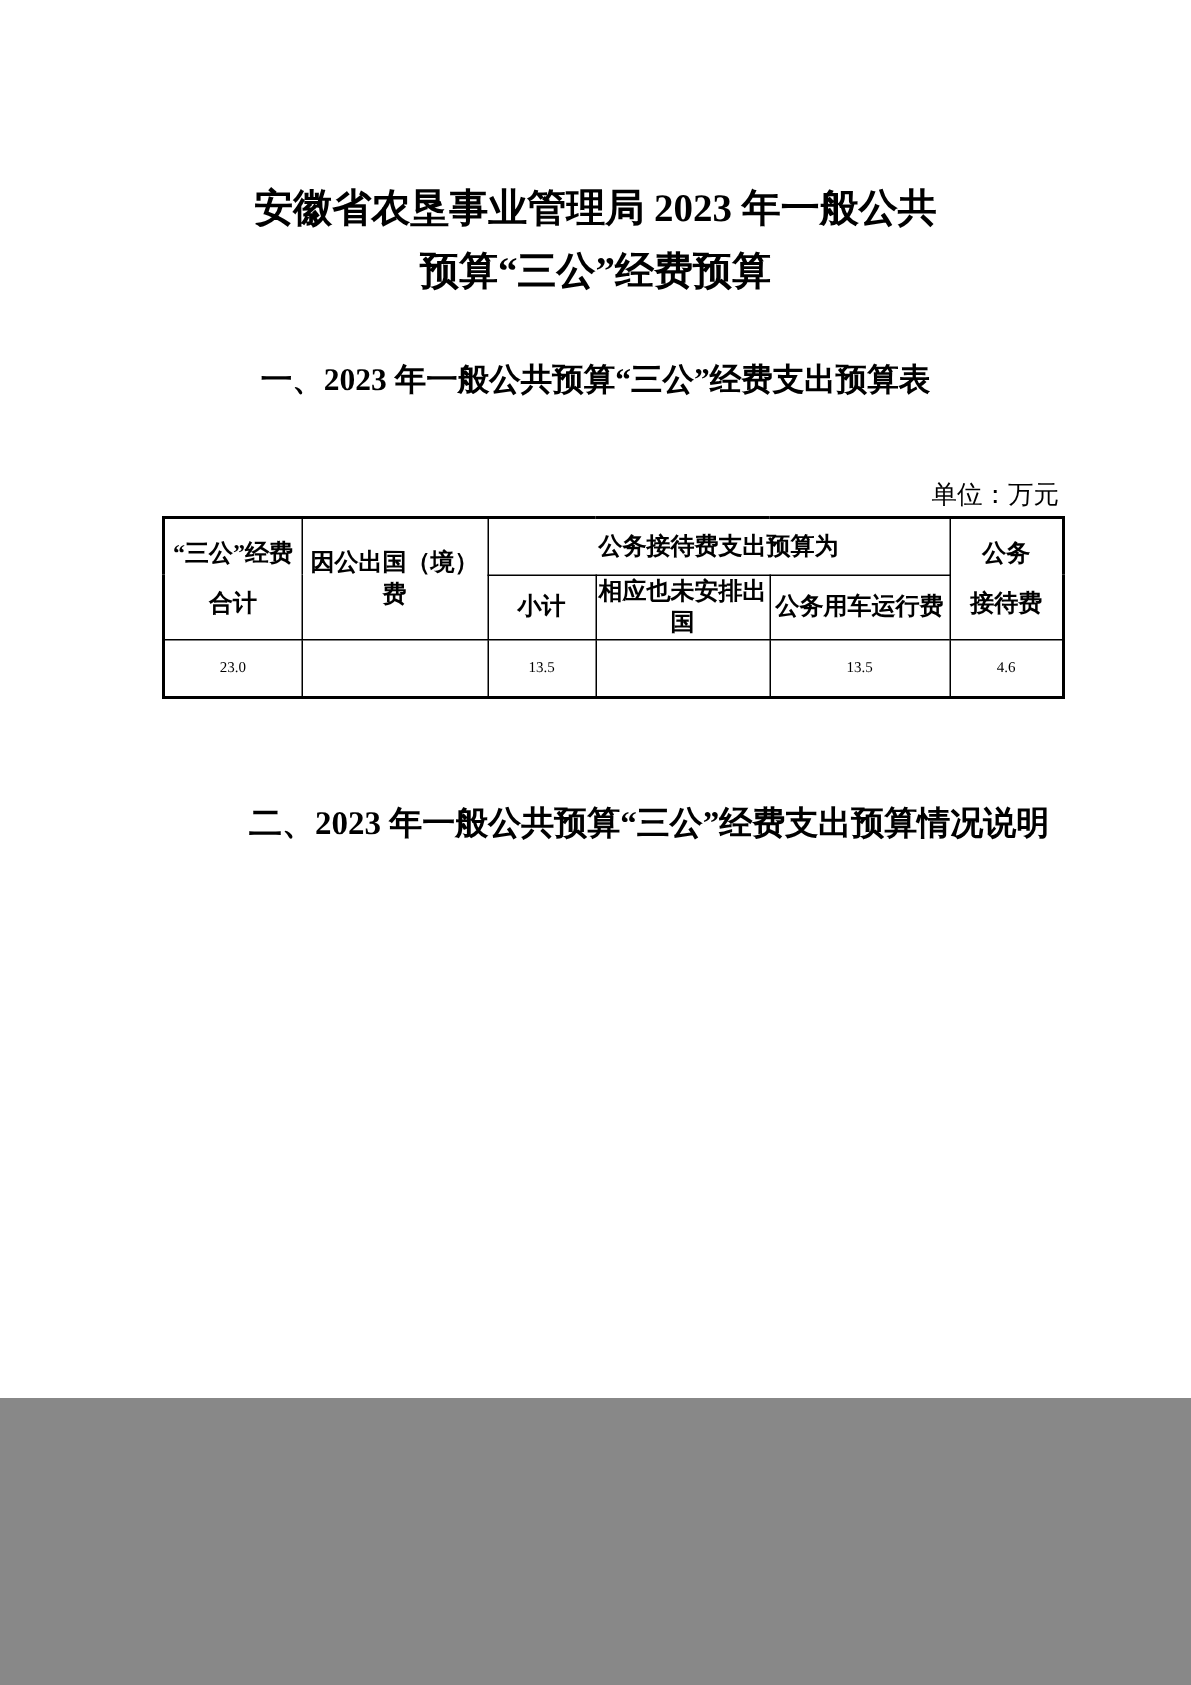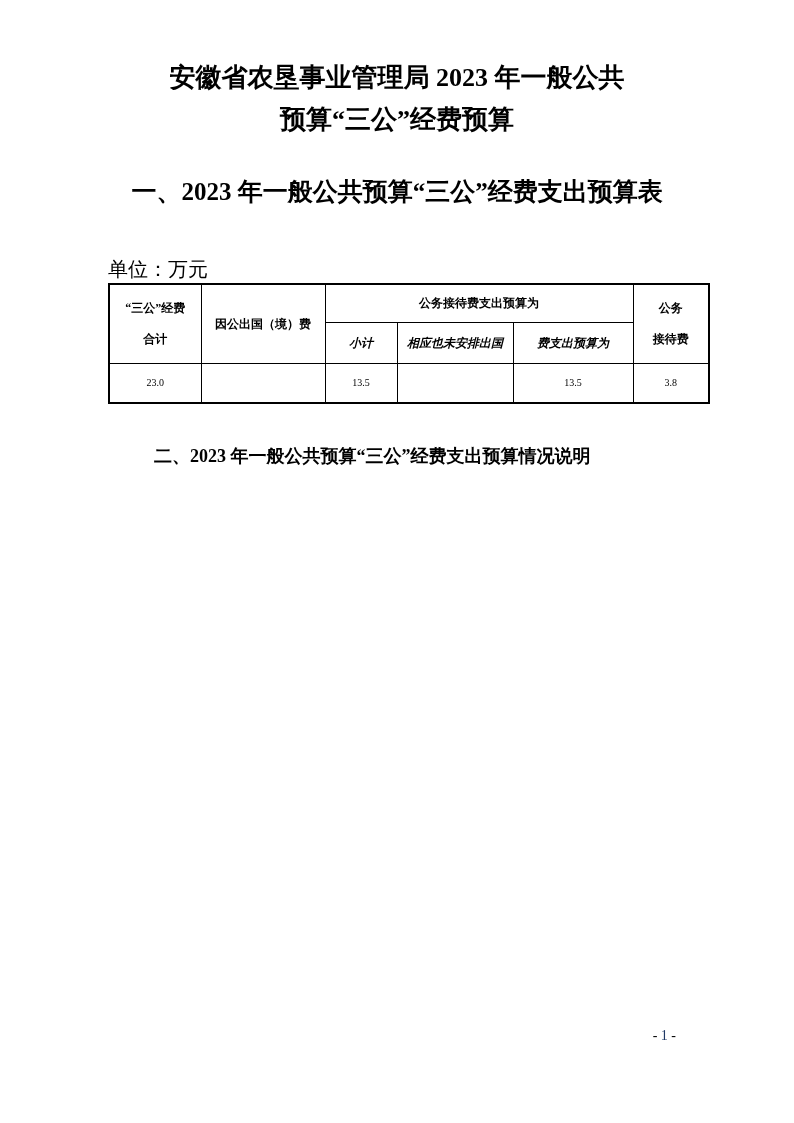--- a/index.html
+++ b/index.html
@@ -1,65 +1,65 @@
 <!DOCTYPE html>
 <html><head>
 <meta charset="utf-8">
 <style>
   html,body { margin:0; padding:0; background:#888; }
   .page {
     position:relative;
-    width:794px; height:1123px;
+    width:794px; height:932px;
     margin:0 auto;
     background:#ffffff;
     box-sizing:border-box;
-    padding:57px 100px 0 100px;
+    padding:118px 100px 0 100px;
     font-family:"Liberation Serif", serif;
     color:#000;
     overflow:hidden;
   }
 
   
   .doc-title { text-align:center; font-weight:bold; font-size:26px; line-height:42px; }
 
   
   .section-heading-1 {
     margin-top:36px;
     text-align:center;
-    font-size:25px; line-height:30px;
+    font-size:21px; line-height:30px;
     font-weight:bold;
     white-space:nowrap;
   }
   .section-heading-2 {
     font-weight:bold;
     white-space:nowrap;
   }
 
   
   .table-block { margin-top:50px; margin-left:8px; width:600px; }
-  .unit-label { font-size:20px; line-height:24px; padding-right:2px; }
+  .unit-label { text-align:right; font-size:17px; line-height:24px; padding-right:2px; }
   table.budget {
     border-collapse:collapse; table-layout:fixed;
     width:600px; margin-top:2px;
     border:2px solid #000;
   }
   table.budget th, table.budget td {
     border:1px solid #000;
     text-align:center; vertical-align:middle;
     padding:0; overflow:hidden;
   }
-  table.budget th { font-weight:bold; font-size:12px; }
+  table.budget th { font-weight:bold; font-size:16px; }
   table.budget td { font-size:10px; font-weight:normal; }
   tr.hrow1 { height:38px; }
-  tr.hrow2 { height:40px;font-style:italic; }
+  tr.hrow2 { height:40px; }
   tr.drow  { height:39px; }
   .two-line { display:flex; flex-direction:column; justify-content:space-evenly; height:78px; }
 
   
-  .body-text { margin-top:32px; font-size:18px; line-height:40px; }
+  .body-text { margin-top:63px; font-size:22px; line-height:40px; }
   .body-text p {
     margin:0;
     text-indent:3em;
     text-align:justify;
   }
   .lead-bold { font-weight:bold; }
 
   
   .page-footer {
     position:absolute; top:1026px; right:118px;
@@ -103,29 +103,29 @@
         <th rowspan="2">
           <div class="two-line">
             <div>公务</div>
             <div>接待费</div>
           </div>
         </th>
       </tr>
       <tr class="hrow2">
         <th>小计</th>
         <th>相应也未安排出国</th>
-        <th>费支出预算为</th>
+        <th>公务用车运行费</th>
       </tr>
       <tr class="drow">
         <td>23.0</td>
         <td></td>
         <td>13.5</td>
         <td></td>
         <td>13.5</td>
-        <td>3.8</td>
+        <td>4.6</td>
       </tr>
     </tbody>
       </table>
   </div>
 
   <div class="body-text">
     <p class="section-heading-2">二、2023 年一般公共预算“三公”经费支出预算情况说明</p>
   </div>
 
   <div class="page-footer"><span>- </span><span class="num" style="color: rgb(31, 56, 100);">1</span><span> -</span></div>

